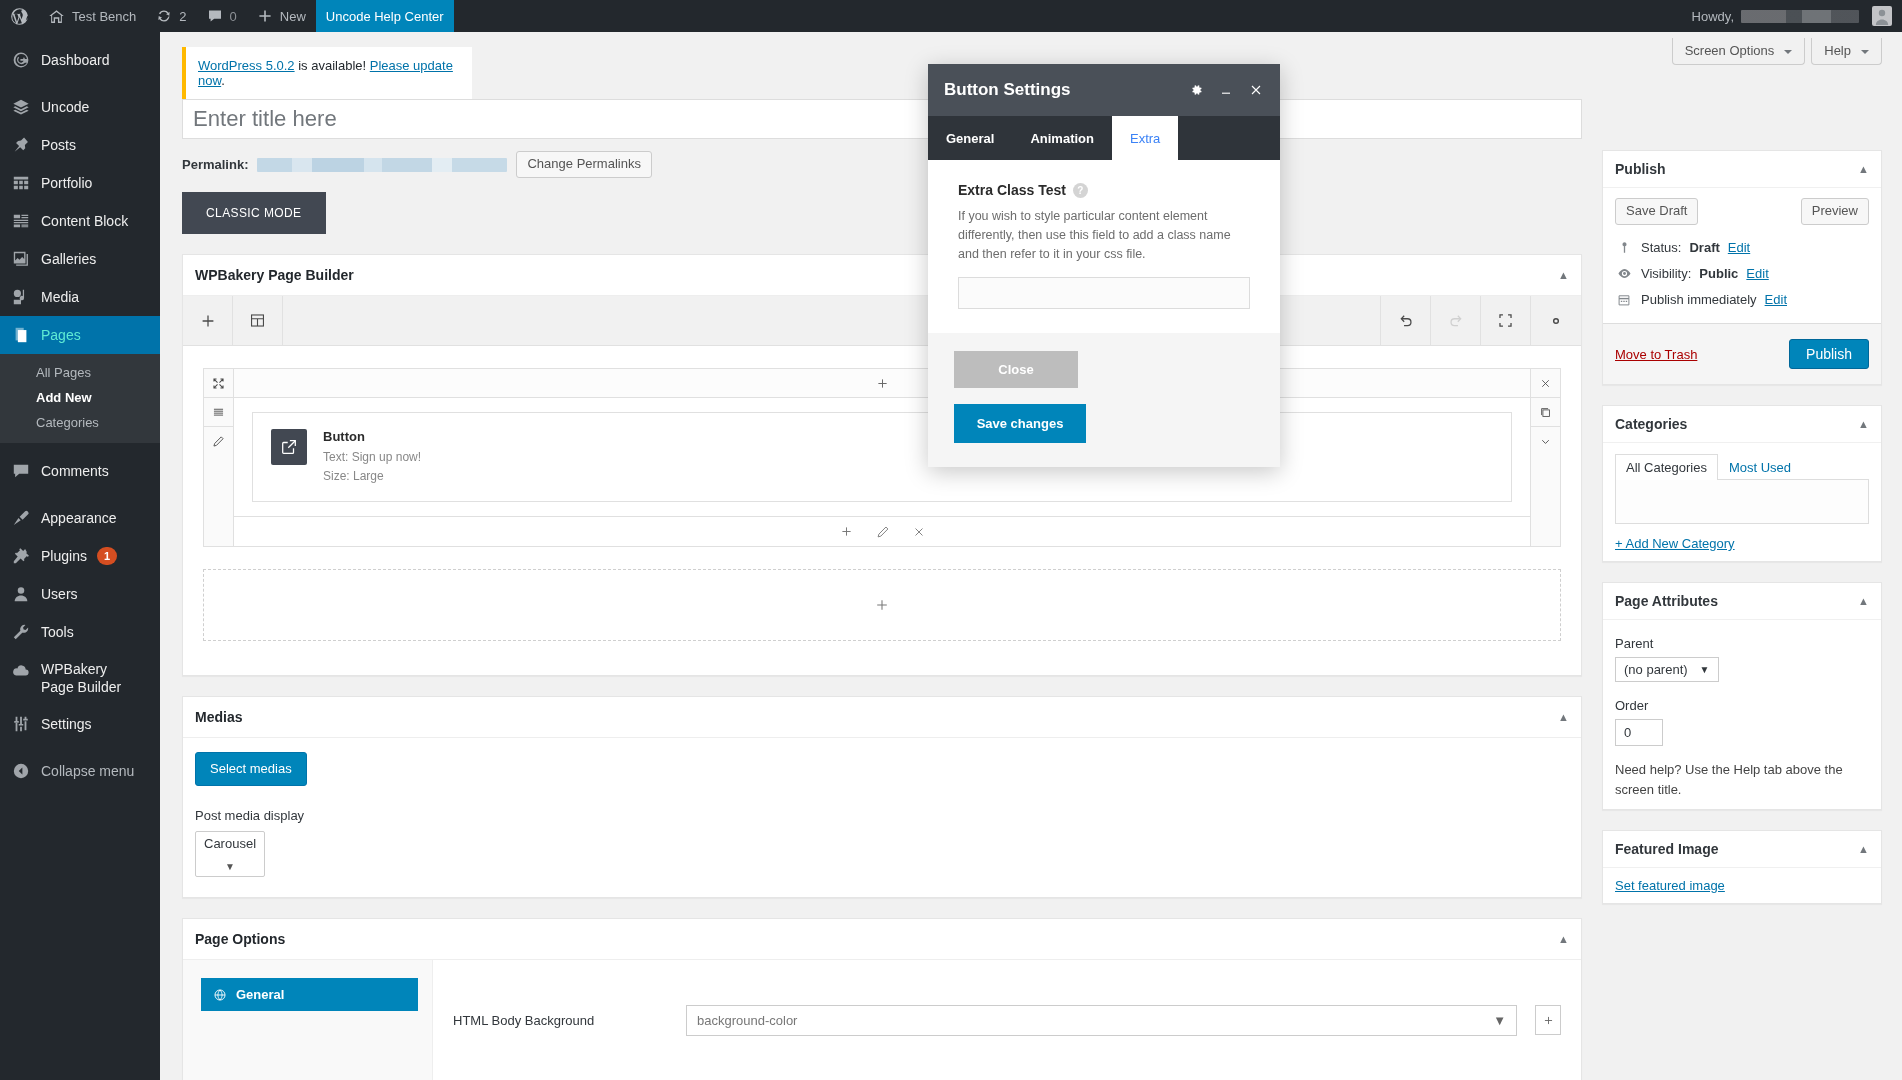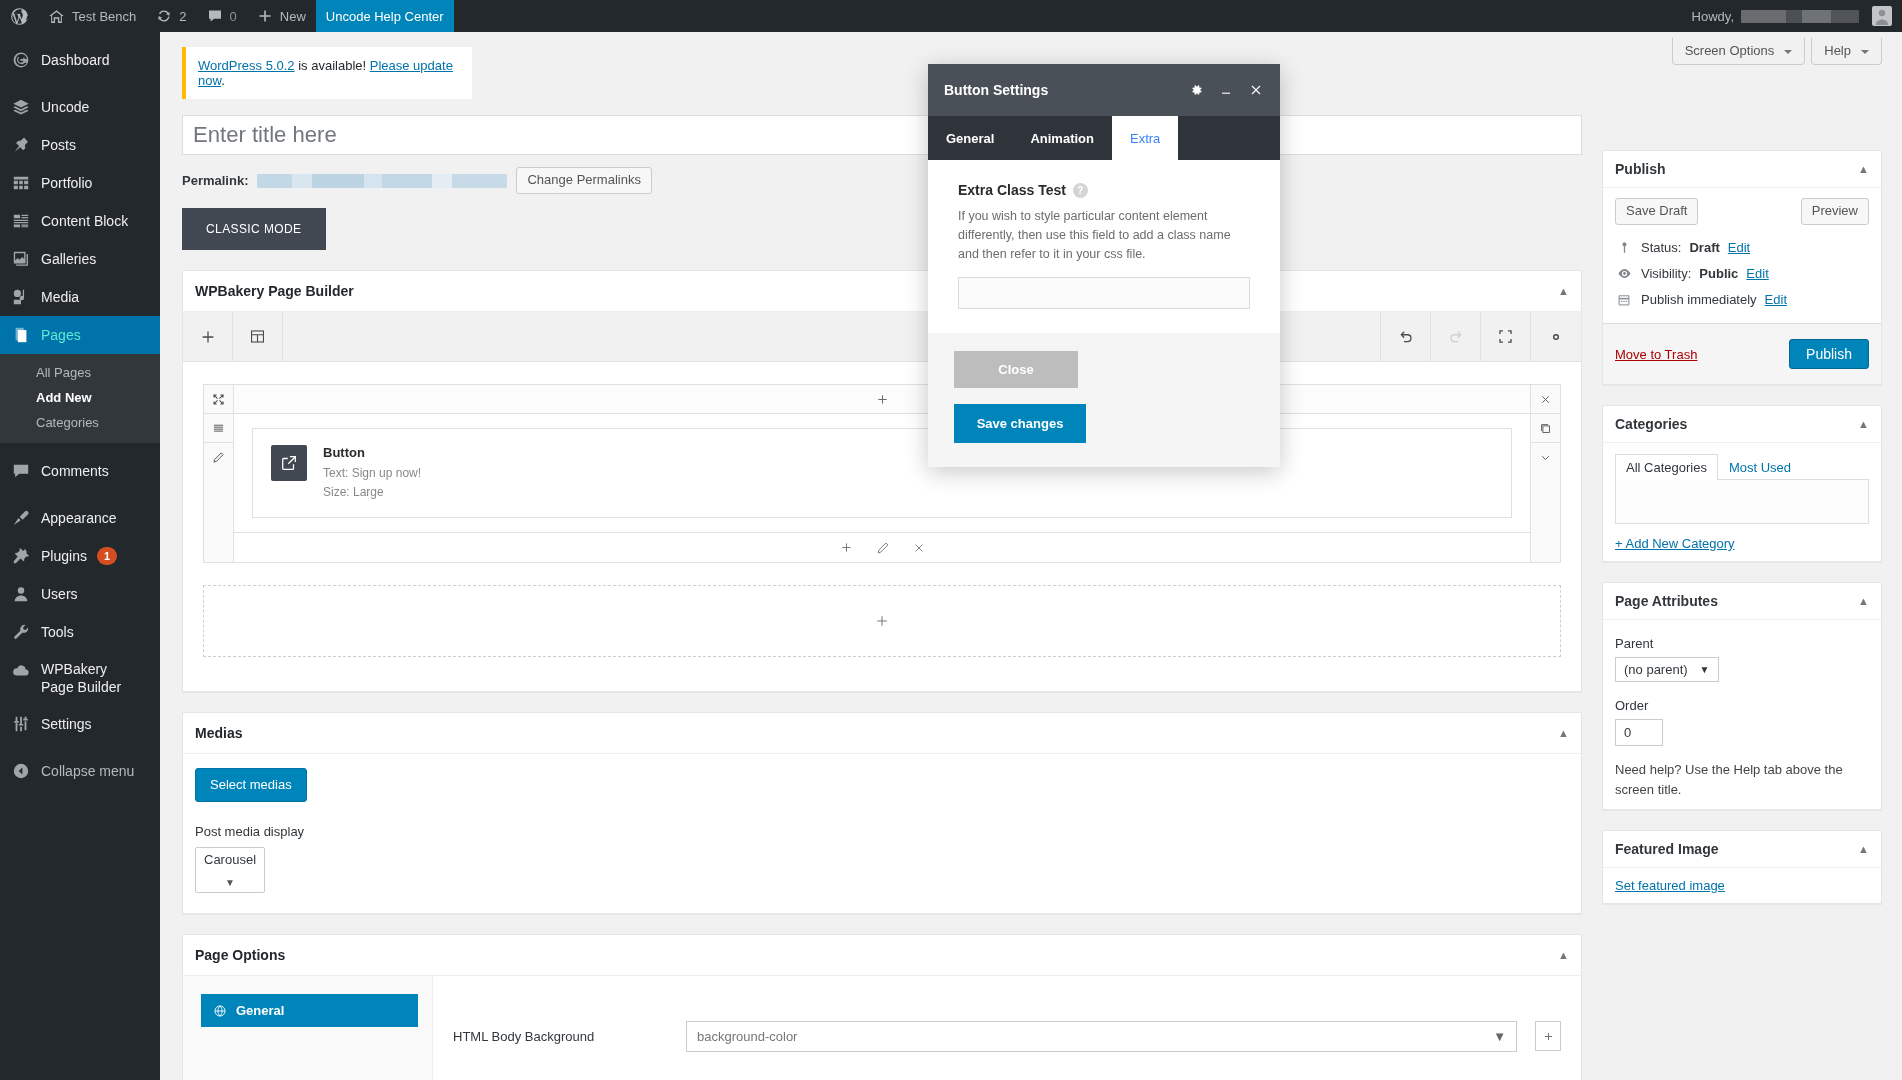--- a/index.html
+++ b/index.html
@@ -78,21 +78,21 @@
   }
   .screen-btn:after {
     content: ""; position: absolute; right: 12px; top: 12px;
     border: 4px solid transparent; border-top-color: #72777c;
   }
 
   .content-pad { padding: 10px 20px 0 22px; }
 
   .notice {
     background: #fff; border-left: 4px solid #ffb900; padding: 11px 12px;
-    margin: 5px 0 16px; width: 290px; font-size: 13px; color: #23282d;
+    margin: 5px 0 0; width: 290px; font-size: 13px; color: #23282d;
   }
   .notice a { color: #0073aa; }
 
   h1.page-title { font-size: 23px; font-weight: 400; color: #23282d; margin: 18px 0 10px; padding: 9px 0 4px; line-height: 1.3; }
 
   .title-row { display: flex; }
   .title-main { flex: 1 1 auto; min-width: 0; padding-right: 20px; }
   .title-side { flex: 0 0 280px; }
 
   #title-input {
@@ -243,21 +243,21 @@
 
   
   #vc-modal {
     position: absolute; top: 64px; left: 928px; width: 352px; z-index: 200;
     box-shadow: 0 5px 22px rgba(0,0,0,.22); background: #fff;
   }
   .modal-hd {
     background: #4a5058; color: #fff; display: flex; align-items: center;
     justify-content: space-between; padding: 0 16px; height: 52px;
   }
-  .modal-title { font-size: 14px; font-weight: 600; }
+  .modal-title { font-size: 17px; font-weight: 600; }
   .modal-hd-actions { display: flex; align-items: center; gap: 14px; color: #fff; }
   .modal-hd-actions span { cursor: pointer; line-height: 1; display: flex; align-items: center; }
   .modal-tabs { background: #2f343a; display: flex; height: 44px; }
   .mtab {
     display: flex; align-items: center; padding: 0 18px; color: #fff; font-size: 13px;
     font-weight: 600; cursor: pointer;
   }
   .mtab.active { background: #fff; color: #3b82f6; font-weight: 400; }
   .modal-body { padding: 22px 30px 24px; background: #fff; }
   .modal-field-label { font-size: 14px; font-weight: 600; color: #2b2b2b; display: flex; align-items: center; gap: 7px; }

